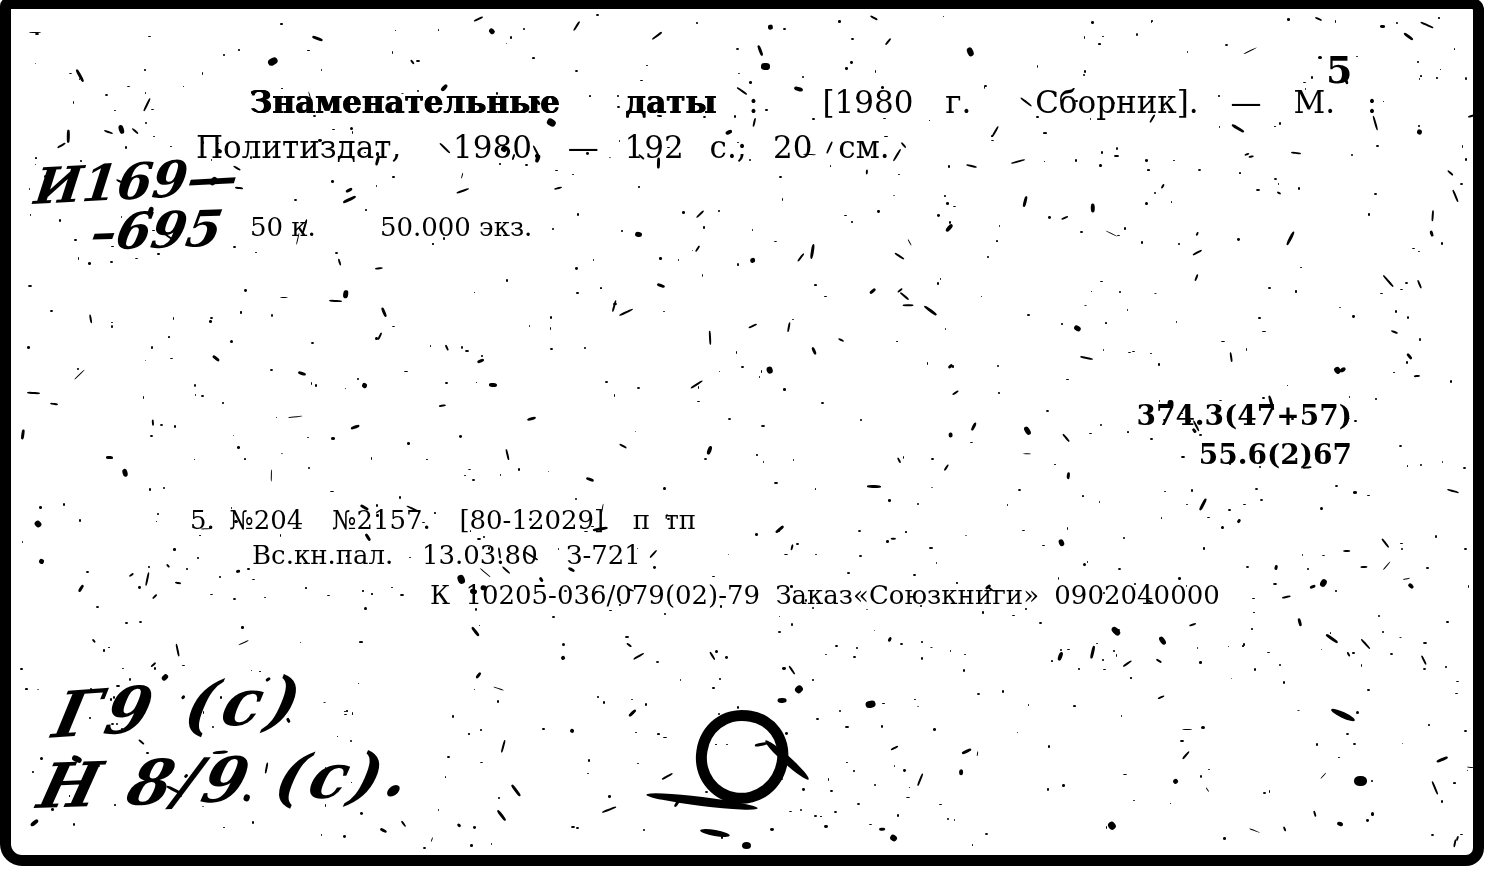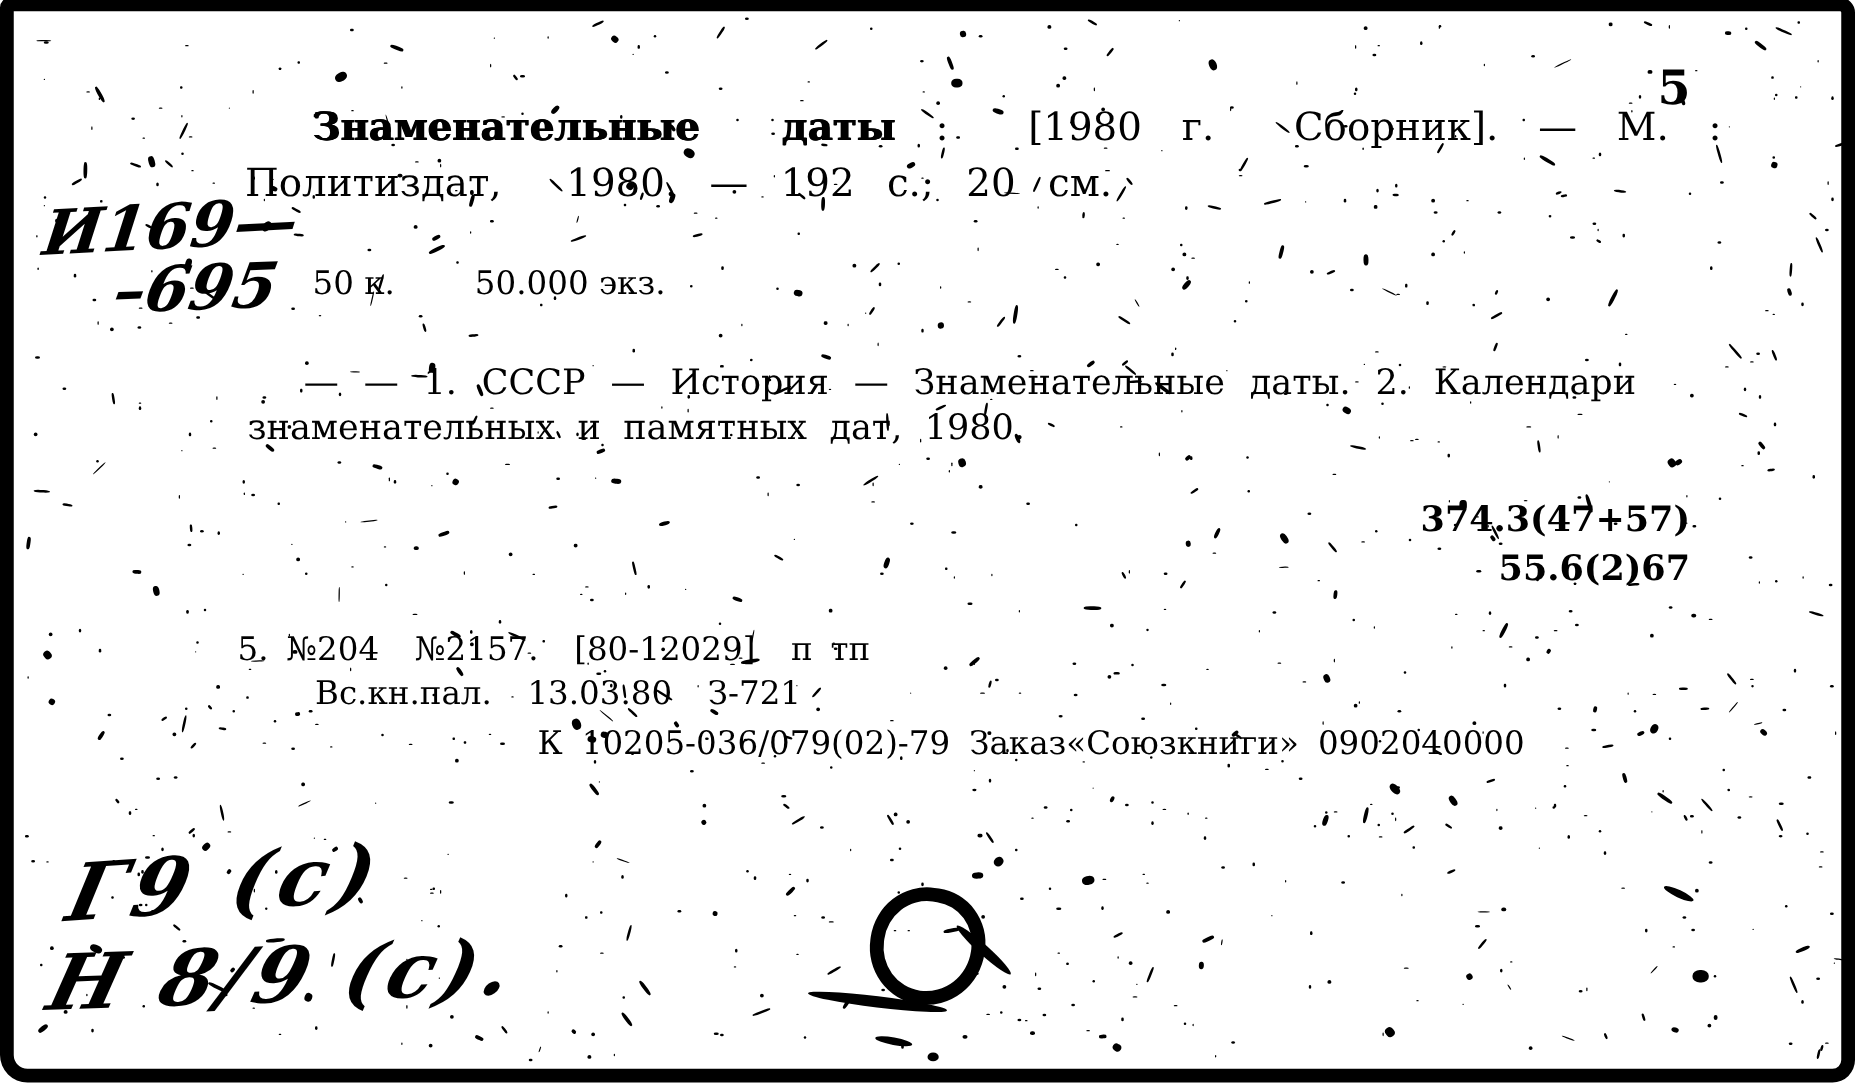--- a/index.html
+++ b/index.html
@@ -51,22 +51,20 @@
   <div class="t" style="left:1326px;top:50px;font-size:38px;font-weight:bold;">5</div>
 
   <div class="t" style="left:250px;top:86px;font-size:31px;word-spacing:22px;"><span class="xbold">Знаменательные  даты</span><span> :  [1980 г.  Сборник]. — М. :</span></div>
   <div class="t" style="left:196px;top:131px;font-size:31px;word-spacing:16px;">Политиздат,  1980. — 192 с.; 20 см.</div>
 
   <div class="hw" style="left:38px;top:162px;font-size:50px;transform:skewX(-10deg) rotate(-3deg);">И169—</div>
   <div class="hw" style="left:96px;top:208px;font-size:50px;transform:skewX(-12deg) rotate(-2deg);">–695</div>
 
   <div class="t" style="left:250px;top:214px;font-size:26px;"><span>50 к.</span><span style="display:inline-block;width:64px;"></span><span>50.000 экз.</span></div>
 
-  <div class="t" style="left:243px;top:291px;font-size:28px;word-spacing:11px;">— — 1. СССР — История — Знаменательные даты. 2. Календари</div>
-  <div class="t" style="left:198px;top:327px;font-size:28px;word-spacing:9px;">знаменательных и памятных дат, 1980.</div>
 
   <div class="t" style="left:1000px;top:401px;width:352px;text-align:right;font-size:28px;font-weight:bold;">374.3(47+57)</div>
   <div class="t" style="left:1000px;top:440px;width:352px;text-align:right;font-size:28px;font-weight:bold;">55.6(2)67</div>
 
   <div class="t" style="left:190px;top:507px;font-size:26px;word-spacing:6px;">5. №204  №2157.  [80-12029]  п тп</div>
   <div class="t" style="left:252px;top:542px;font-size:26px;word-spacing:6px;">Вс.кн.пал.  13.03.80  З-721</div>
   <div class="t" style="left:430px;top:582px;font-size:26px;word-spacing:7px;">К 10205-036/079(02)-79 Заказ«Союзкниги» 0902040000</div>
 
   <div class="hw" style="left:62px;top:684px;font-size:64px;letter-spacing:6px;transform:skewX(-16deg) rotate(-4deg);">Г9 (с)</div>
   <div class="hw" style="left:48px;top:756px;font-size:62px;letter-spacing:4px;transform:skewX(-16deg) rotate(-2deg);">Н 8/9 (с).</div>

